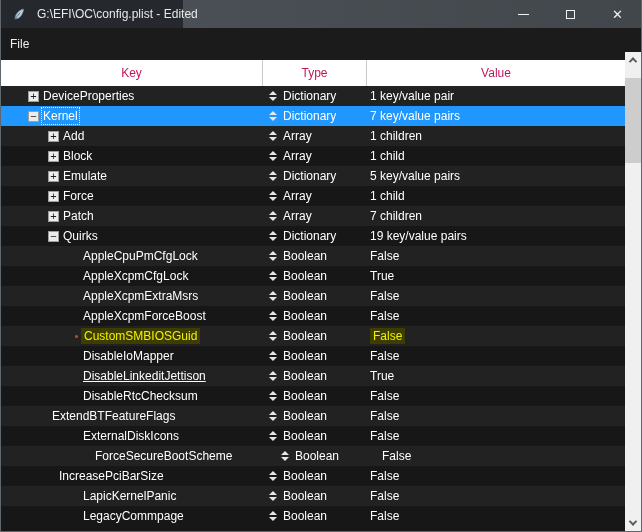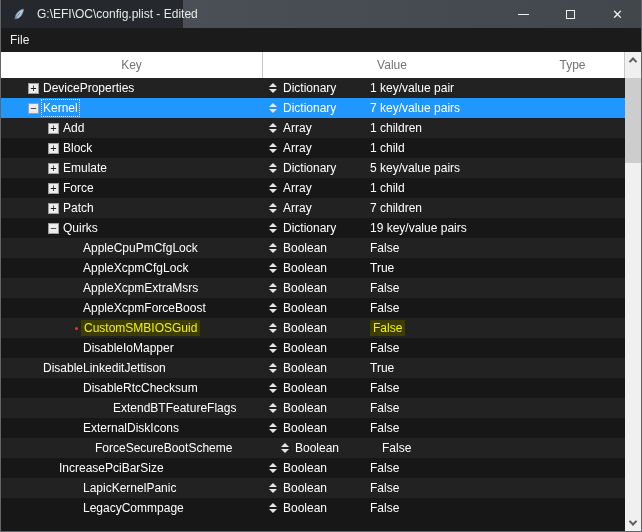--- a/index.html
+++ b/index.html
@@ -12,24 +12,24 @@
   
   .titlebar { height:28px; background:linear-gradient(to right,#4e535a,#42474c); display:flex; position:relative; }
   .title-left { width:182px; height:100%; background:#25282c; display:flex; align-items:center; gap:12px; padding-left:11px; }
   .title-text { color:#e9e9e9; white-space:nowrap; font-size:12px; }
   .controls { position:absolute; right:0; top:0; height:100%; display:flex; }
   .wbtn { width:47px; height:100%; display:flex; align-items:center; justify-content:center; cursor:default; }
   .min-glyph { width:11px; height:1px; background:#f0f0f0; }
   .max-glyph { width:9px; height:9px; border:1px solid #f0f0f0; }
   .close-glyph { color:#f0f0f0; font-size:13px; line-height:13px; }
   
-  .menubar { height:24px; background:#1b1b1b; display:flex; align-items:center; }
+  .menubar { height:32px; background:#1b1b1b; display:flex; align-items:center; }
   .menu-item { padding:0 9px; color:#ededed; }
   
-  .header { height:26px; background:#ffffff; color:#737373; display:flex; width:calc(100% - 16px); }
+  .header { height:26px; background:#ffffff; color:#be185d; display:flex; width:calc(100% - 16px); }
   .hcell { display:flex; align-items:center; justify-content:center; height:100%; border-right:1px solid #c9c9c9; }
   .hcell.c-key { width:262px; }
   .hcell.c-type { width:104px; }
   .hcell.c-value { flex:1; border-right:none; }
   
   .body { height:453px; width:calc(100% - 16px); background:#171717; overflow:hidden; }
   .row { display:flex; height:20px; align-items:center; }
   .row.even { background:#222222; }
   .row.odd { background:#171717; }
   .row.sel { background:#1f97ff; }
@@ -87,22 +87,22 @@
         </div>
     </div>
   </div>
 
   <div class="menubar">
     <span class="menu-item">File</span>
   </div>
 
   <div class="header">
     <div class="hcell c-key">Key</div>
+    <div class="hcell c-type">Type</div>
     <div class="hcell c-value">Value</div>
-    <div class="hcell c-type">Type</div>
   </div>
 
   <div class="body" id="tree-body">
       <div class="row even">
         <div class="cell key" style="padding-left: 27px;">
           <div class="expander">+</div>
           <span class="ktext">DeviceProperties</span>
         </div>
         <div class="cell type">
           <span class="ud">
@@ -312,21 +312,21 @@
             <i class="t-up"></i>
             <i class="t-down"></i>
           </span>
           <span>Boolean</span>
         </div>
         <div class="cell value">
           <span>False</span>
         </div>
       </div>
       <div class="row even">
-        <div class="cell key" style="padding-left: 42px;">
+        <div class="cell key" style="padding-left: 82px; text-decoration: underline;">
           <span class="ktext">DisableLinkeditJettison</span>
         </div>
         <div class="cell type">
           <span class="ud">
             <i class="t-up"></i>
             <i class="t-down"></i>
           </span>
           <span>Boolean</span>
         </div>
         <div class="cell value">
@@ -342,21 +342,21 @@
             <i class="t-up"></i>
             <i class="t-down"></i>
           </span>
           <span>Boolean</span>
         </div>
         <div class="cell value">
           <span>False</span>
         </div>
       </div>
       <div class="row even">
-        <div class="cell key" style="padding-left: 112px;">
+        <div class="cell key" style="padding-left: 51px;">
           <span class="ktext">ExtendBTFeatureFlags</span>
         </div>
         <div class="cell type">
           <span class="ud">
             <i class="t-up"></i>
             <i class="t-down"></i>
           </span>
           <span>Boolean</span>
         </div>
         <div class="cell value">

